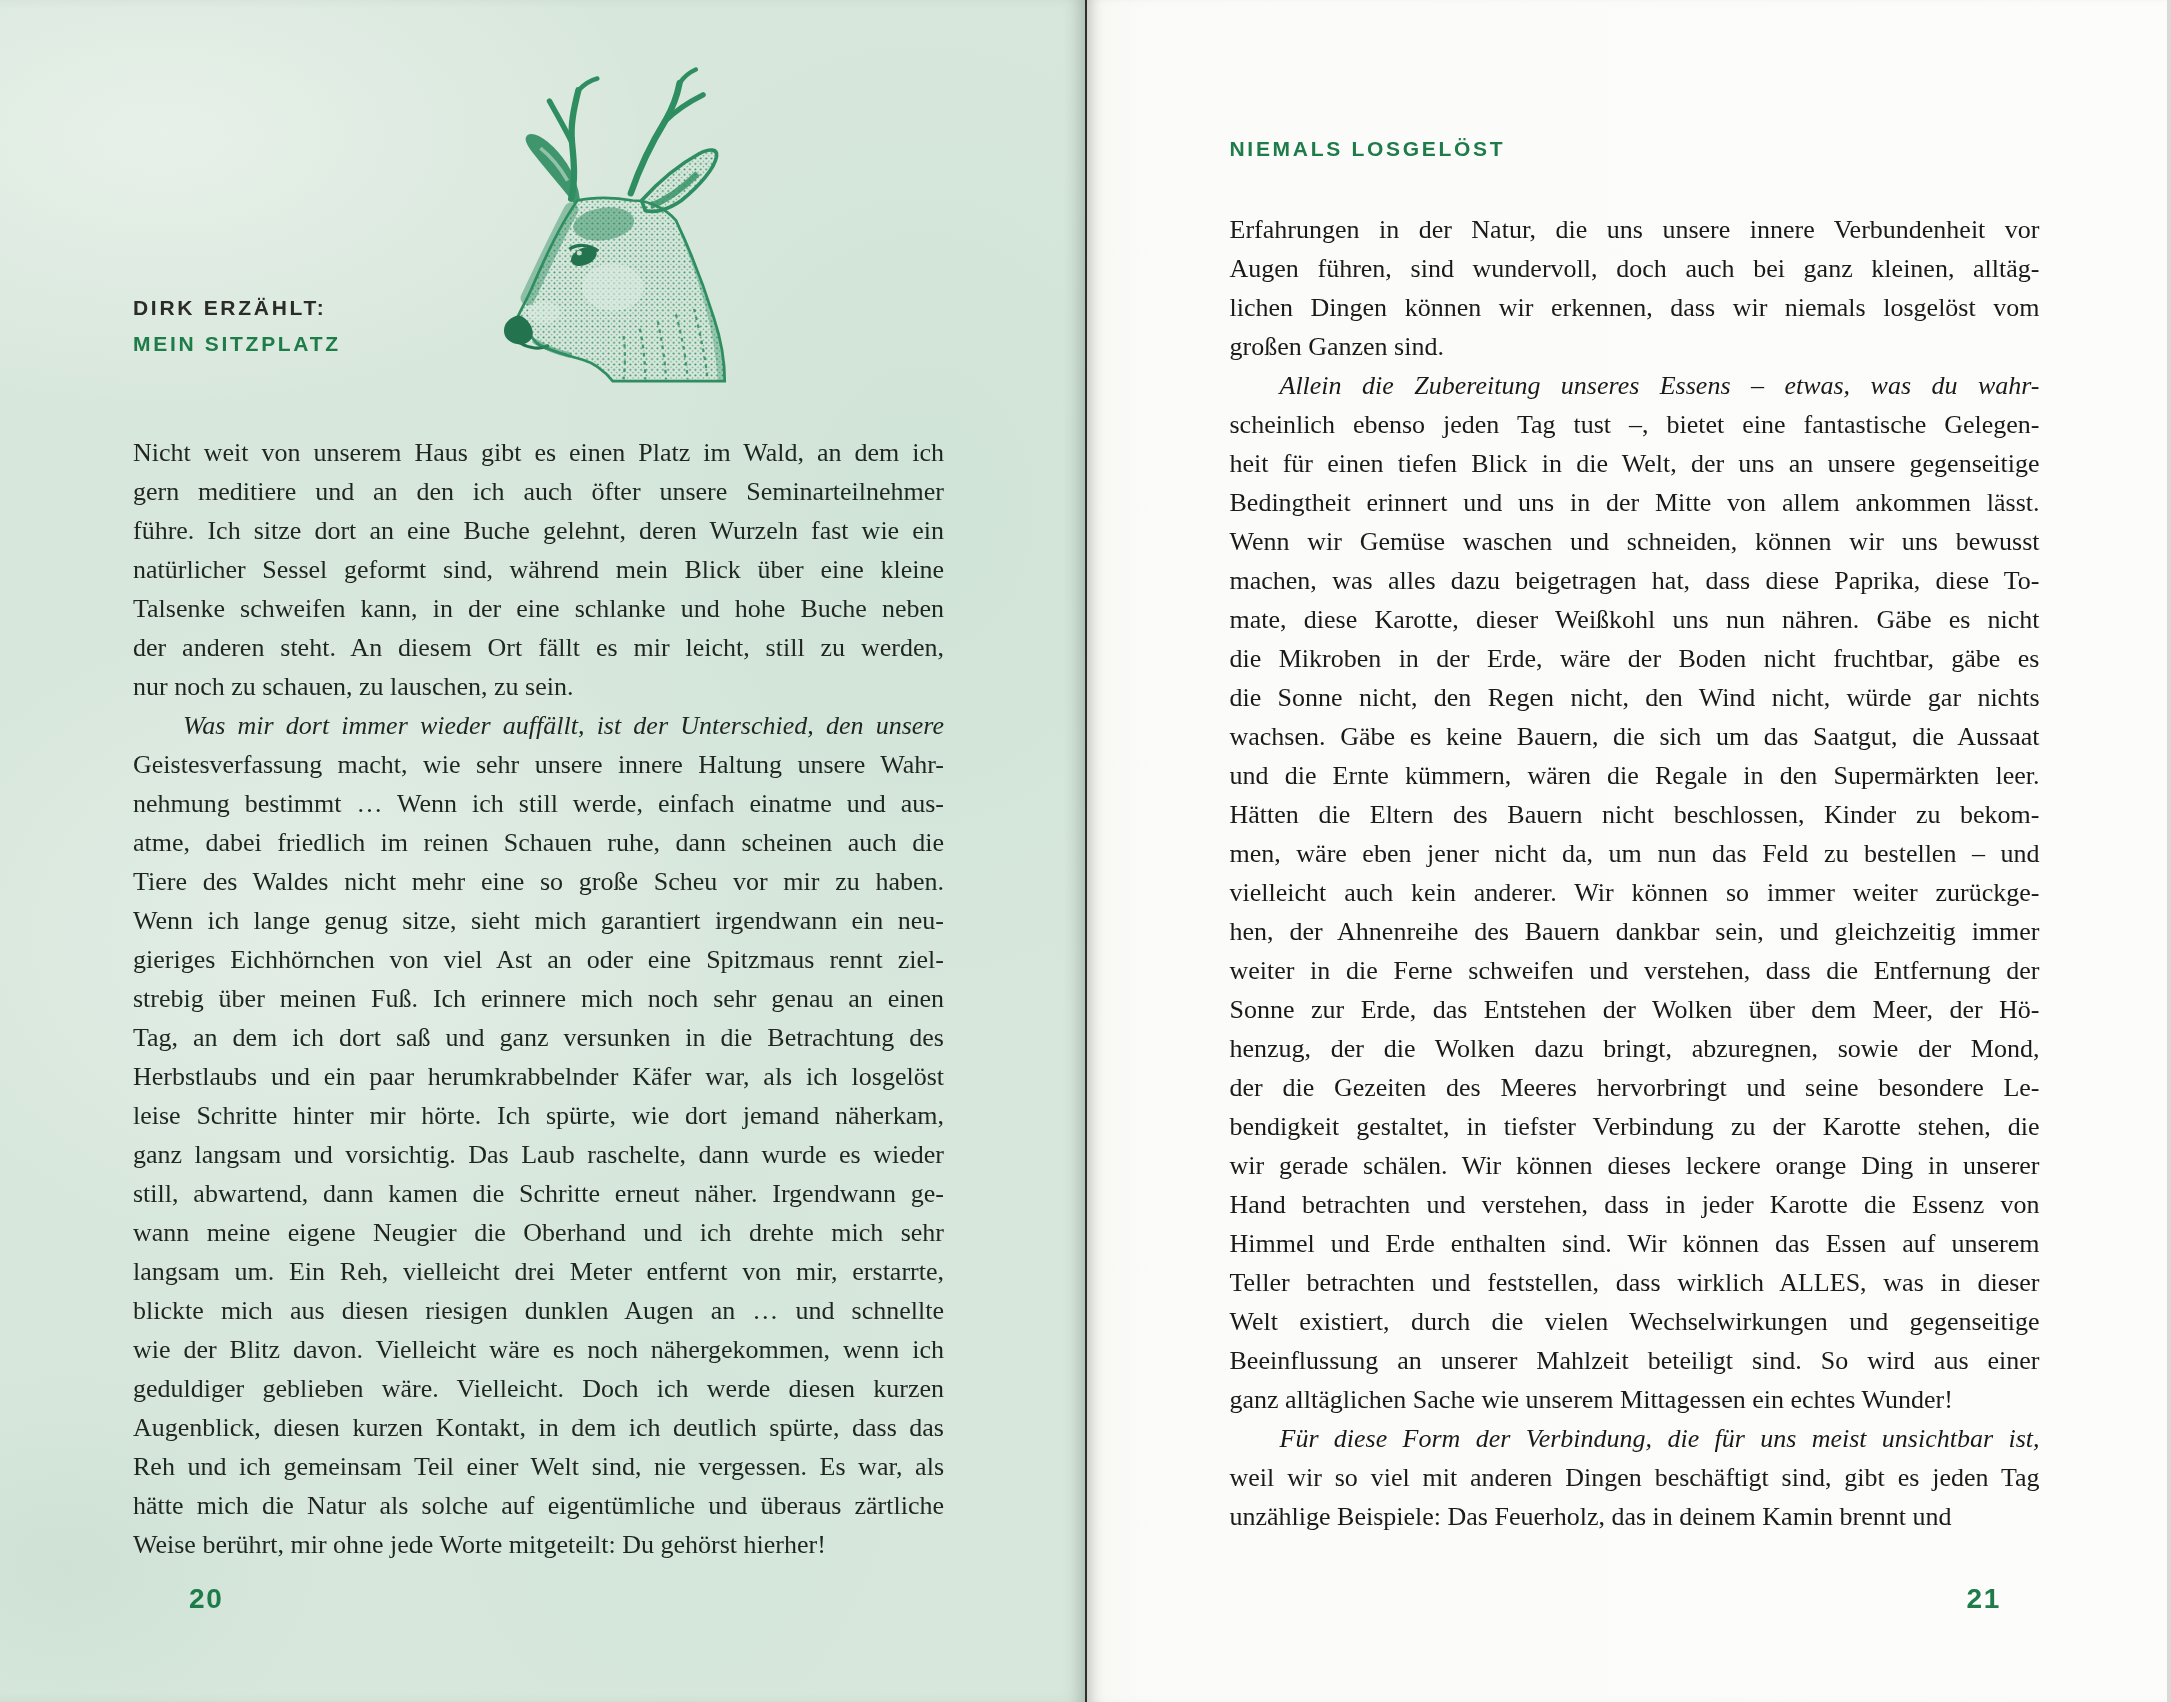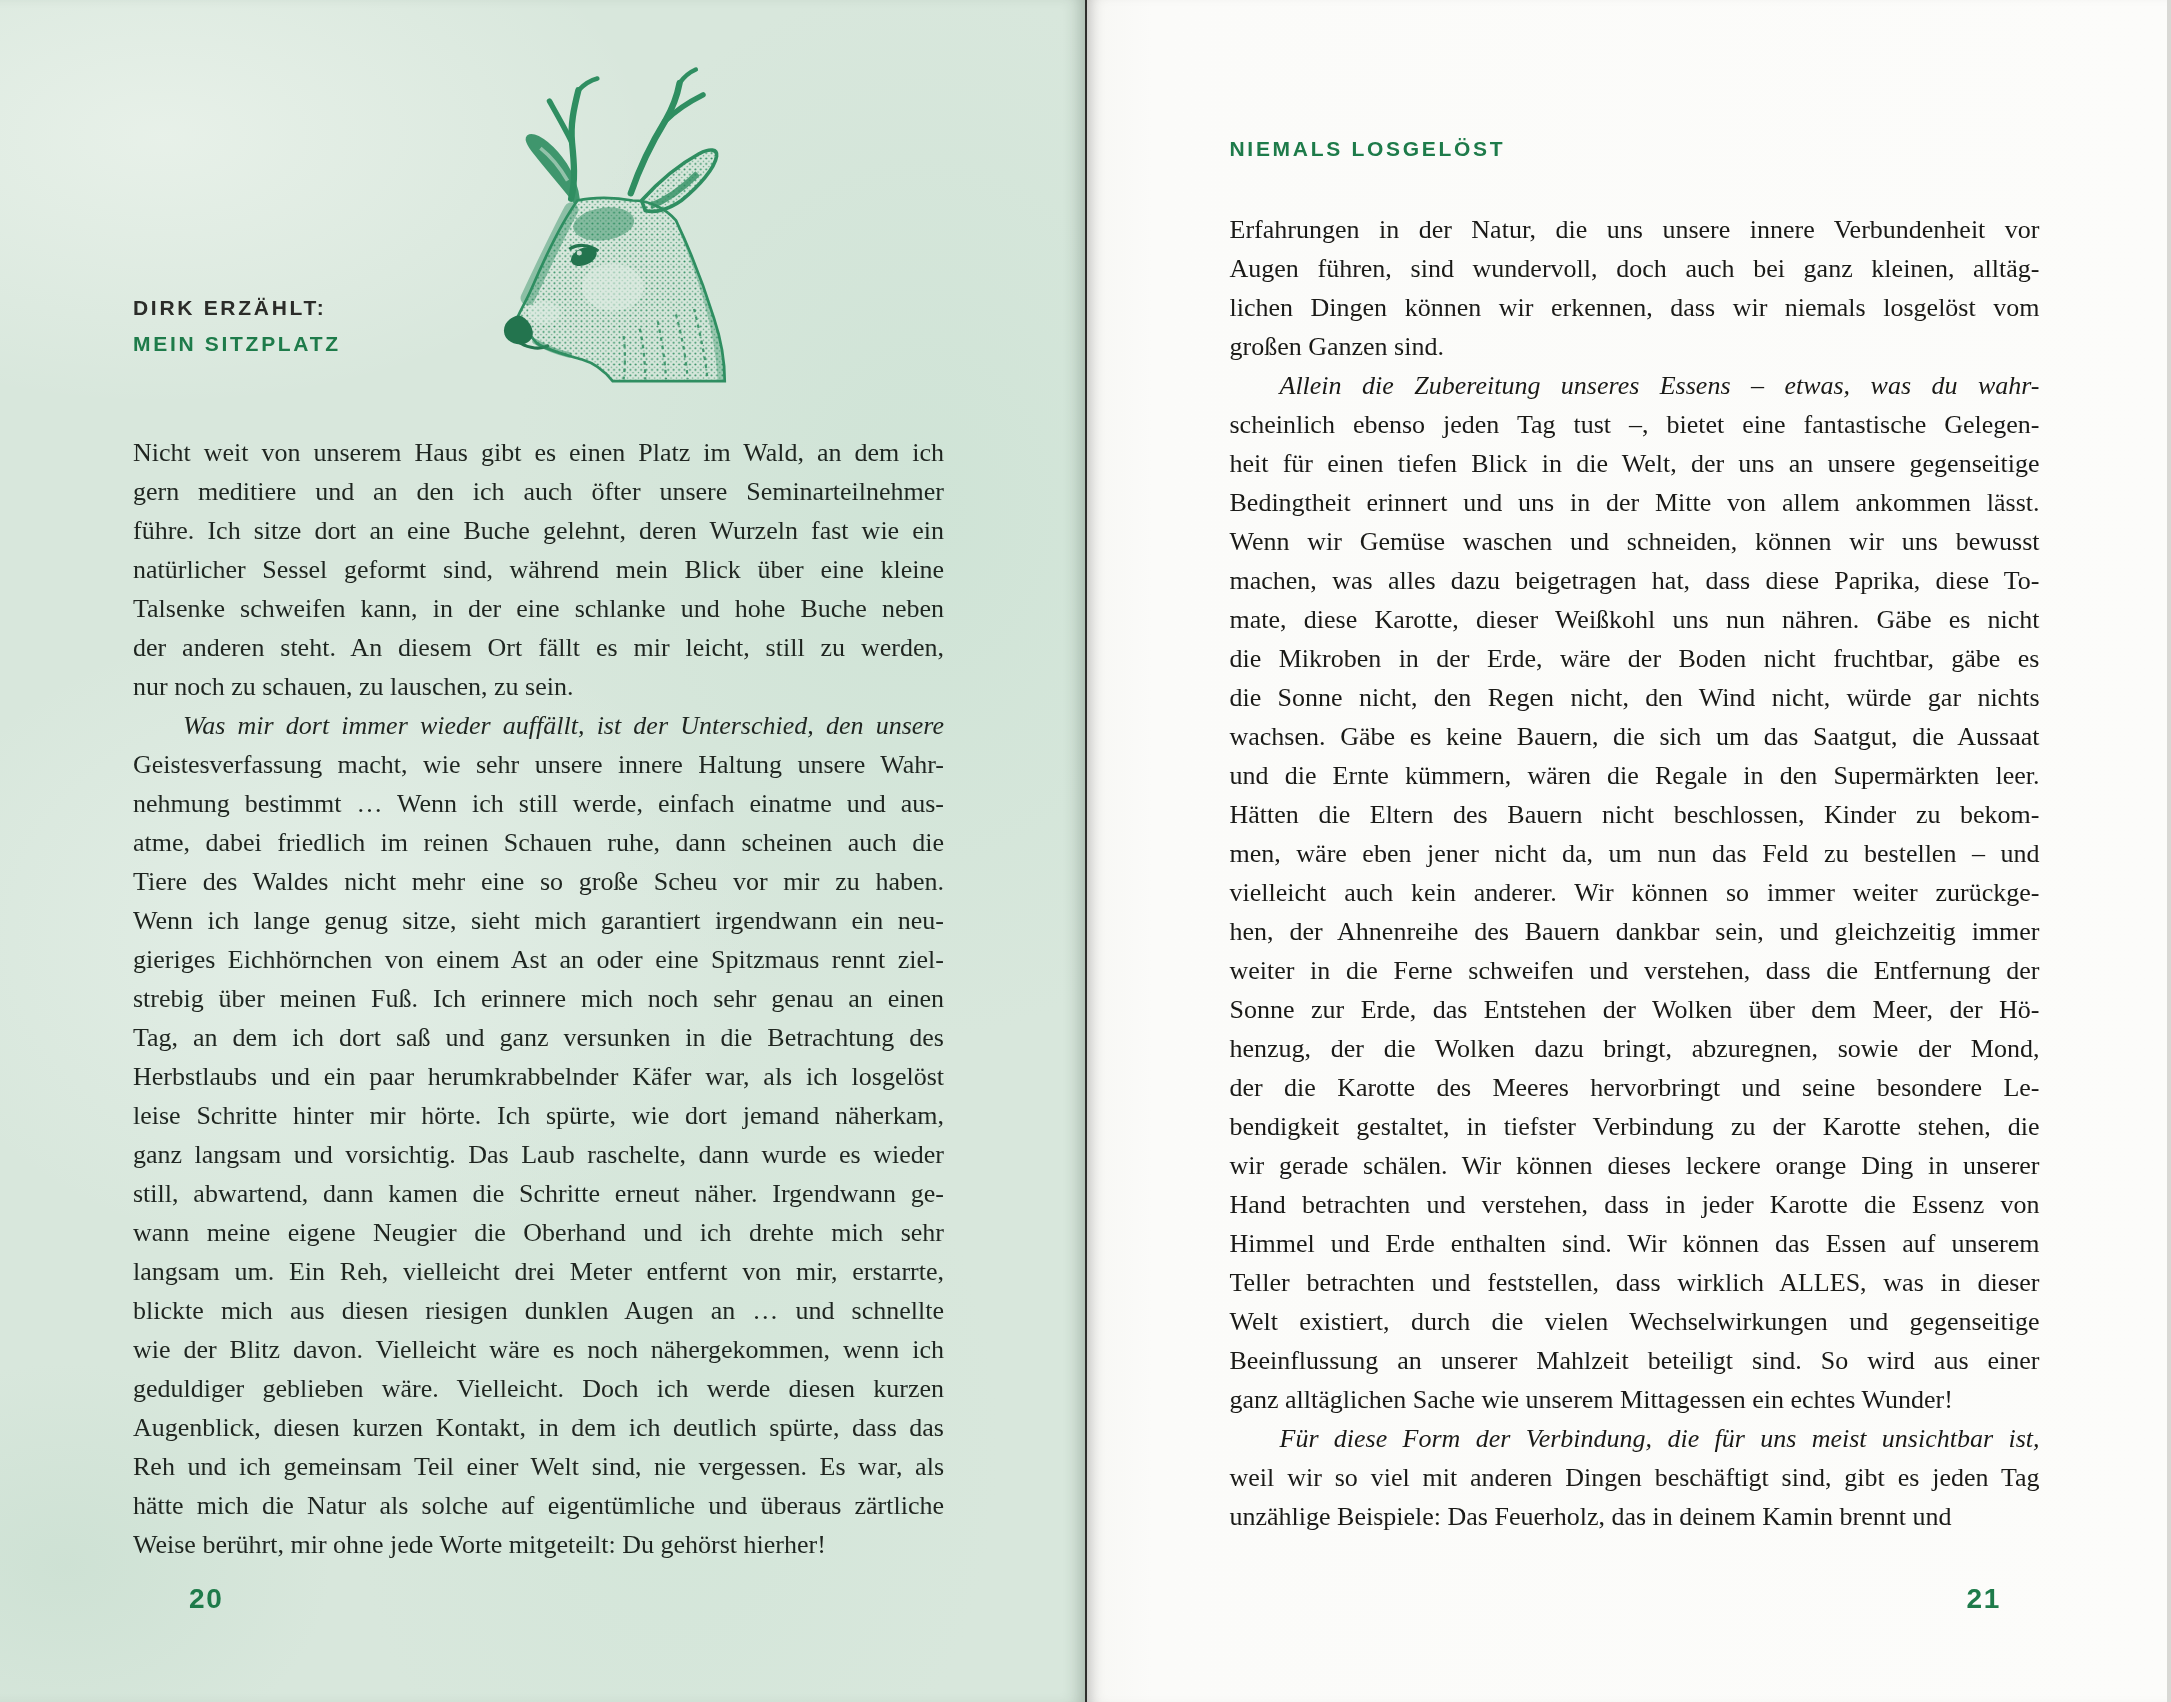--- a/index.html
+++ b/index.html
@@ -123,21 +123,21 @@
         <div class="line">natürlicher Sessel geformt sind, während mein Blick über eine kleine</div>
         <div class="line">Talsenke schweifen kann, in der eine schlanke und hohe Buche neben</div>
         <div class="line">der anderen steht. An diesem Ort fällt es mir leicht, still zu werden,</div>
         <div class="line para-end">nur noch zu schauen, zu lauschen, zu sein.</div>
         <div class="line indent">Was mir dort immer wieder auffällt, ist der Unterschied, den unsere</div>
         <div class="line">Geistesverfassung macht, wie sehr unsere innere Haltung unsere Wahr-</div>
         <div class="line">nehmung bestimmt … Wenn ich still werde, einfach einatme und aus-</div>
         <div class="line">atme, dabei friedlich im reinen Schauen ruhe, dann scheinen auch die</div>
         <div class="line">Tiere des Waldes nicht mehr eine so große Scheu vor mir zu haben.</div>
         <div class="line">Wenn ich lange genug sitze, sieht mich garantiert irgendwann ein neu-</div>
-        <div class="line">gieriges Eichhörnchen von einem Ast an oder eine Spitzmaus rennt ziel-</div>
+        <div class="line">gieriges Eichhörnchen von viel Ast an oder eine Spitzmaus rennt ziel-</div>
         <div class="line">strebig über meinen Fuß. Ich erinnere mich noch sehr genau an einen</div>
         <div class="line">Tag, an dem ich dort saß und ganz versunken in die Betrachtung des</div>
         <div class="line">Herbstlaubs und ein paar herumkrabbelnder Käfer war, als ich losgelöst</div>
         <div class="line">leise Schritte hinter mir hörte. Ich spürte, wie dort jemand näherkam,</div>
         <div class="line">ganz langsam und vorsichtig. Das Laub raschelte, dann wurde es wieder</div>
         <div class="line">still, abwartend, dann kamen die Schritte erneut näher. Irgendwann ge-</div>
         <div class="line">wann meine eigene Neugier die Oberhand und ich drehte mich sehr</div>
         <div class="line">langsam um. Ein Reh, vielleicht drei Meter entfernt von mir, erstarrte,</div>
         <div class="line">blickte mich aus diesen riesigen dunklen Augen an … und schnellte</div>
         <div class="line">wie der Blitz davon. Vielleicht wäre es noch nähergekommen, wenn ich</div>
@@ -170,21 +170,21 @@
         <div class="line">die Sonne nicht, den Regen nicht, den Wind nicht, würde gar nichts</div>
         <div class="line">wachsen. Gäbe es keine Bauern, die sich um das Saatgut, die Aussaat</div>
         <div class="line">und die Ernte kümmern, wären die Regale in den Supermärkten leer.</div>
         <div class="line">Hätten die Eltern des Bauern nicht beschlossen, Kinder zu bekom-</div>
         <div class="line">men, wäre eben jener nicht da, um nun das Feld zu bestellen – und</div>
         <div class="line">vielleicht auch kein anderer. Wir können so immer weiter zurückge-</div>
         <div class="line">hen, der Ahnenreihe des Bauern dankbar sein, und gleichzeitig immer</div>
         <div class="line">weiter in die Ferne schweifen und verstehen, dass die Entfernung der</div>
         <div class="line">Sonne zur Erde, das Entstehen der Wolken über dem Meer, der Hö-</div>
         <div class="line">henzug, der die Wolken dazu bringt, abzuregnen, sowie der Mond,</div>
-        <div class="line">der die Karotte des Meeres hervorbringt und seine besondere Le-</div>
+        <div class="line">der die Gezeiten des Meeres hervorbringt und seine besondere Le-</div>
         <div class="line">bendigkeit gestaltet, in tiefster Verbindung zu der Karotte stehen, die</div>
         <div class="line">wir gerade schälen. Wir können dieses leckere orange Ding in unserer</div>
         <div class="line">Hand betrachten und verstehen, dass in jeder Karotte die Essenz von</div>
         <div class="line">Himmel und Erde enthalten sind. Wir können das Essen auf unserem</div>
         <div class="line">Teller betrachten und feststellen, dass wirklich ALLES, was in dieser</div>
         <div class="line">Welt existiert, durch die vielen Wechselwirkungen und gegenseitige</div>
         <div class="line">Beeinflussung an unserer Mahlzeit beteiligt sind. So wird aus einer</div>
         <div class="line para-end">ganz alltäglichen Sache wie unserem Mittagessen ein echtes Wunder!</div>
         <div class="line indent">Für diese Form der Verbindung, die für uns meist unsichtbar ist,</div>
         <div class="line">weil wir so viel mit anderen Dingen beschäftigt sind, gibt es jeden Tag</div>

